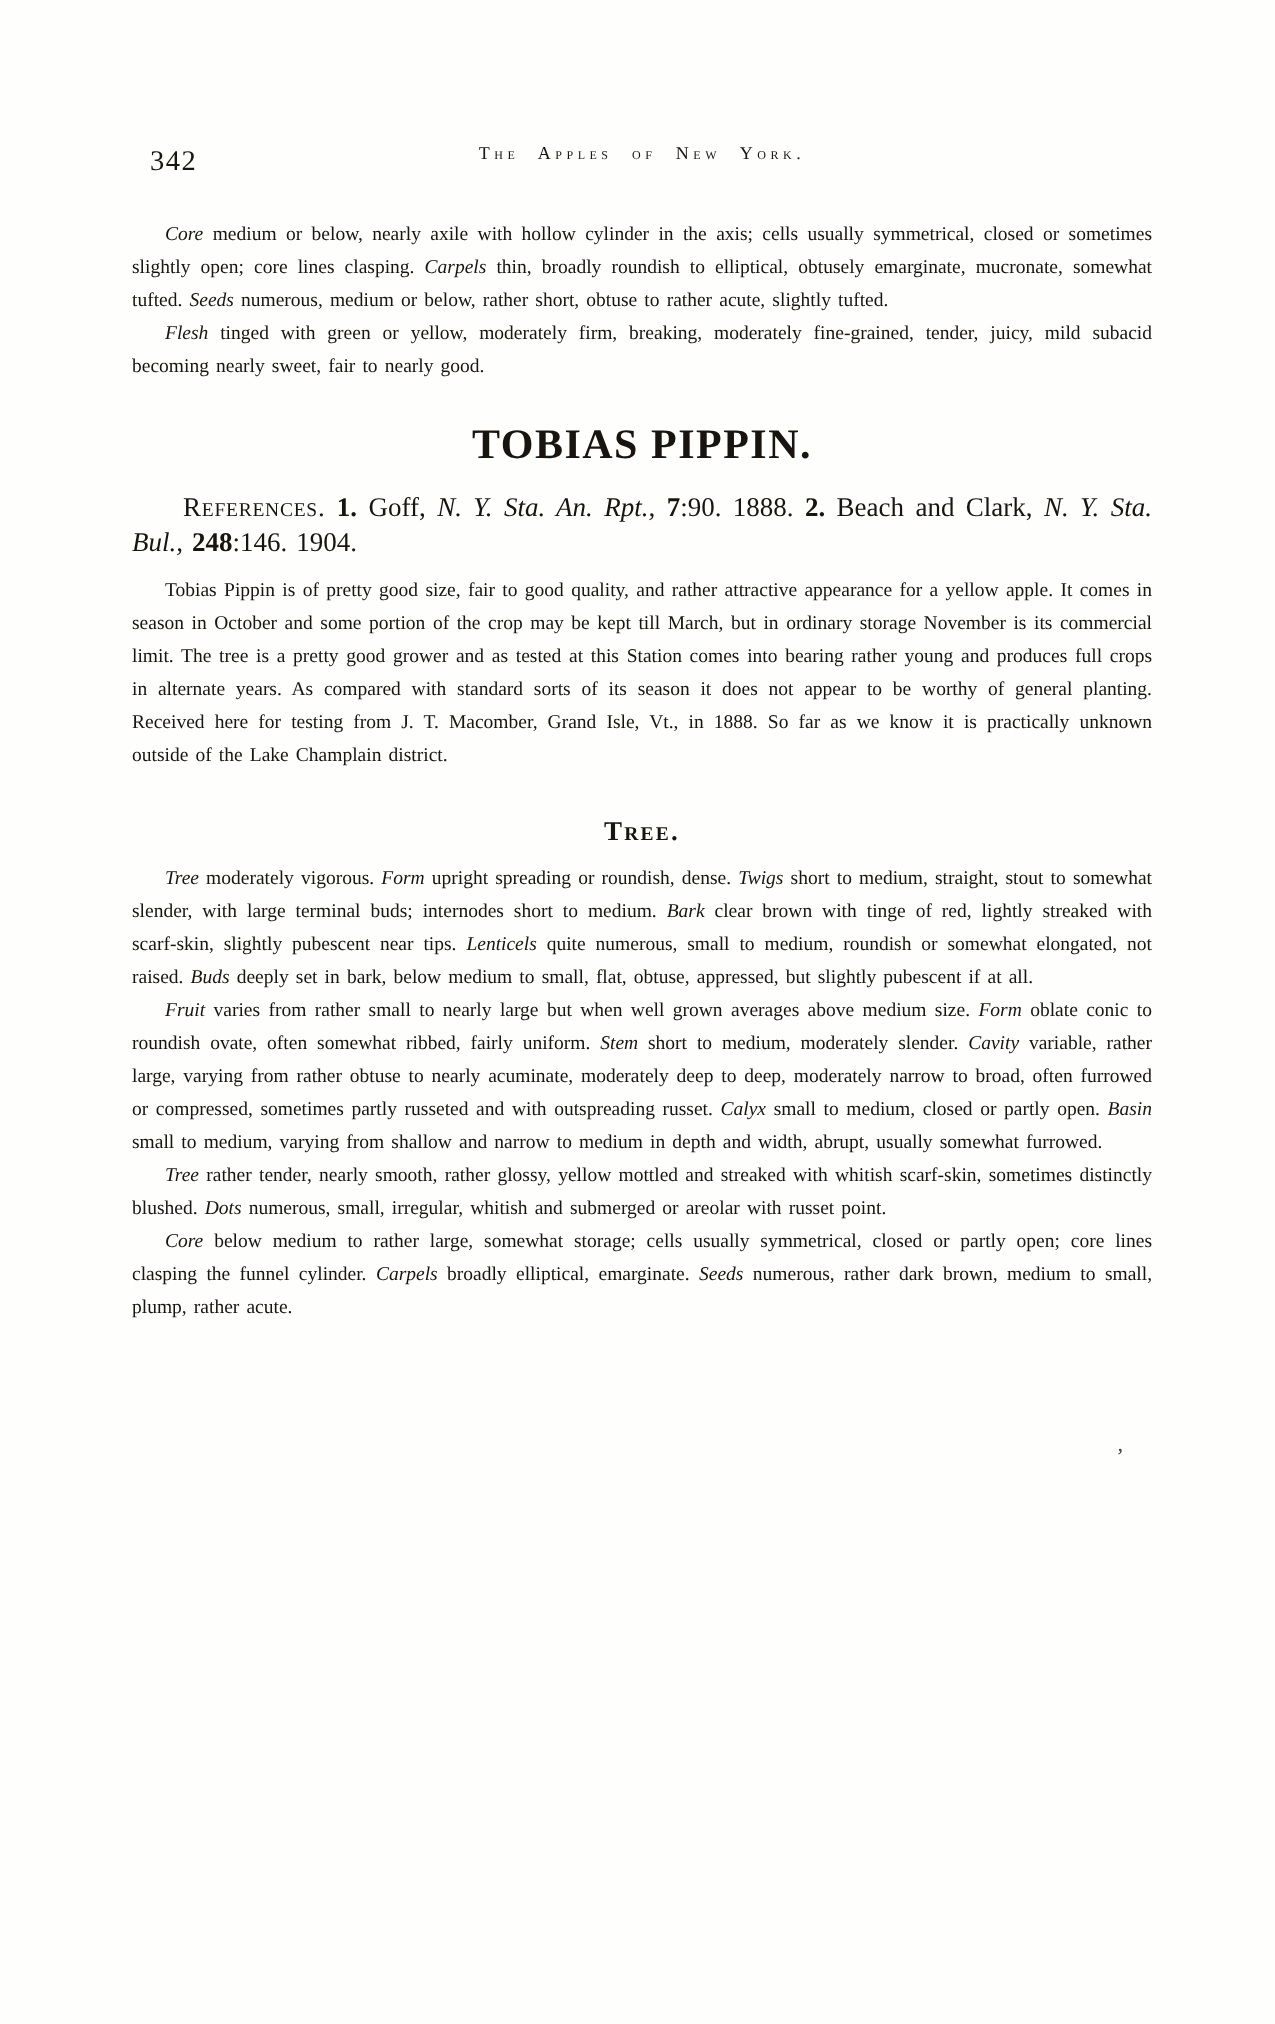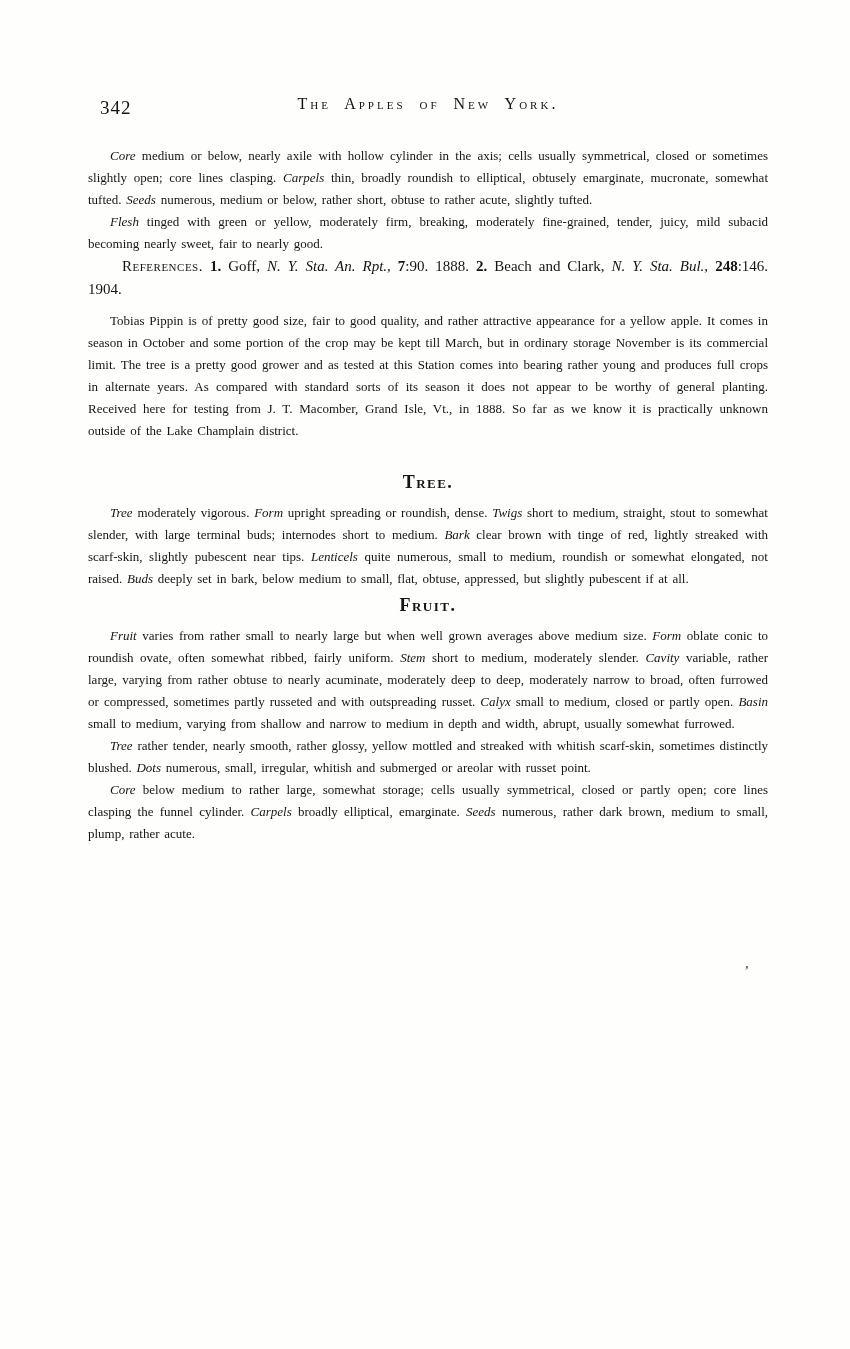--- a/index.html
+++ b/index.html
@@ -17,21 +17,21 @@
     background: #fefefc;
   }
   .page-header { position: relative; height: 26px; margin-bottom: 24px; }
   .page-number {
     position: absolute; left: 12px; top: 2px;
     font-size: 19px; letter-spacing: 1px;
   }
   .running-title {
     text-align: center;
     font-variant: small-caps;
-    font-size: 16px;
+    font-size: 12px;
     letter-spacing: 3px;
     word-spacing: 7px;
   }
   p {
     margin: 0;
     text-align: justify;
     font-size: 13px;
     line-height: 22px;
     text-indent: 22px;
     word-spacing: 1.5px;
@@ -41,21 +41,21 @@
   .sc { font-variant: small-caps; letter-spacing: 0.5px; }
   h1.variety-title {
     margin: 27px 0 15px;
     text-align: center;
     font-size: 28px;
     font-weight: 700;
     letter-spacing: 1px;
     line-height: 30px;
   }
   p.references {
-    font-size: 15px;
+    font-size: 18px;
     line-height: 23px;
     text-indent: 34px;
     margin-bottom: 9px;
   }
   h2.section-heading {
     margin: 30px 0 10px;
     text-align: center;
     font-weight: 700;
     font-size: 18px;
     font-variant: small-caps;
@@ -82,30 +82,30 @@
     <div class="running-title">The Apples of New York.</div>
   </div>
 
   <main>
 
     <p><span class="it">Core</span><span> medium or below, nearly axile with hollow cylinder in the axis; cells usually symmetrical, closed or sometimes slightly open; core lines clasping. </span><span class="it">Carpels</span><span> thin, broadly roundish to elliptical, obtusely emarginate, mucronate, somewhat tufted. </span><span class="it">Seeds</span><span> numerous, medium or below, rather short, obtuse to rather acute, slightly tufted.</span></p>
 
     <p><span class="it">Flesh</span><span> tinged with green or yellow, moderately firm, breaking, moderately fine-grained, tender, juicy, mild subacid becoming nearly sweet, fair to nearly good.</span></p>
 
 
+    <h1 class="variety-title">TOBIAS PIPPIN.</h1>
 
     <p class="references"><span class="sc">References.</span><span>  </span><span class="bd">1.</span><span> Goff, </span><span class="it">N. Y. Sta. An. Rpt.,</span><span> </span><span class="bd">7</span><span>:90. 1888.  </span><span class="bd">2.</span><span> Beach and Clark, </span><span class="it">N. Y. Sta. Bul.,</span><span> </span><span class="bd">248</span><span>:146. 1904.</span></p>
 
     <p>Tobias Pippin is of pretty good size, fair to good quality, and rather attractive appearance for a yellow apple. It comes in season in October and some portion of the crop may be kept till March, but in ordinary storage November is its commercial limit. The tree is a pretty good grower and as tested at this Station comes into bearing rather young and produces full crops in alternate years. As compared with standard sorts of its season it does not appear to be worthy of general planting. Received here for testing from J. T. Macomber, Grand Isle, Vt., in 1888. So far as we know it is practically unknown outside of the Lake Champlain district.</p>
 
     <h2 class="section-heading">Tree.</h2>
 
     <p><span class="it">Tree</span><span> moderately vigorous. </span><span class="it">Form</span><span> upright spreading or roundish, dense. </span><span class="it">Twigs</span><span> short to medium, straight, stout to somewhat slender, with large terminal buds; internodes short to medium. </span><span class="it">Bark</span><span> clear brown with tinge of red, lightly streaked with scarf-skin, slightly pubescent near tips. </span><span class="it">Lenticels</span><span> quite numerous, small to medium, roundish or somewhat elongated, not raised. </span><span class="it">Buds</span><span> deeply set in bark, below medium to small, flat, obtuse, appressed, but slightly pubescent if at all.</span></p>
 
-    <h2 class="section-heading fruit-heading">Fruit.</h2>
 
     <p><span class="it">Fruit</span><span> varies from rather small to nearly large but when well grown averages above medium size. </span><span class="it">Form</span><span> oblate conic to roundish ovate, often somewhat ribbed, fairly uniform. </span><span class="it">Stem</span><span> short to medium, moderately slender. </span><span class="it">Cavity</span><span> variable, rather large, varying from rather obtuse to nearly acuminate, moderately deep to deep, moderately narrow to broad, often furrowed or compressed, sometimes partly russeted and with outspreading russet. </span><span class="it">Calyx</span><span> small to medium, closed or partly open. </span><span class="it">Basin</span><span> small to medium, varying from shallow and narrow to medium in depth and width, abrupt, usually somewhat furrowed.</span></p>
 
     <p><span class="it">Tree</span><span> rather tender, nearly smooth, rather glossy, yellow mottled and streaked with whitish scarf-skin, sometimes distinctly blushed. </span><span class="it">Dots</span><span> numerous, small, irregular, whitish and submerged or areolar with russet point.</span></p>
 
 
     <p><span class="it">Core</span><span> below medium to rather large, somewhat storage; cells usually symmetrical, closed or partly open; core lines clasping the funnel cylinder. </span><span class="it">Carpels</span><span> broadly elliptical, emarginate. </span><span class="it">Seeds</span><span> numerous, rather dark brown, medium to small, plump, rather acute.</span></p>
 
   </main>
 </div>

